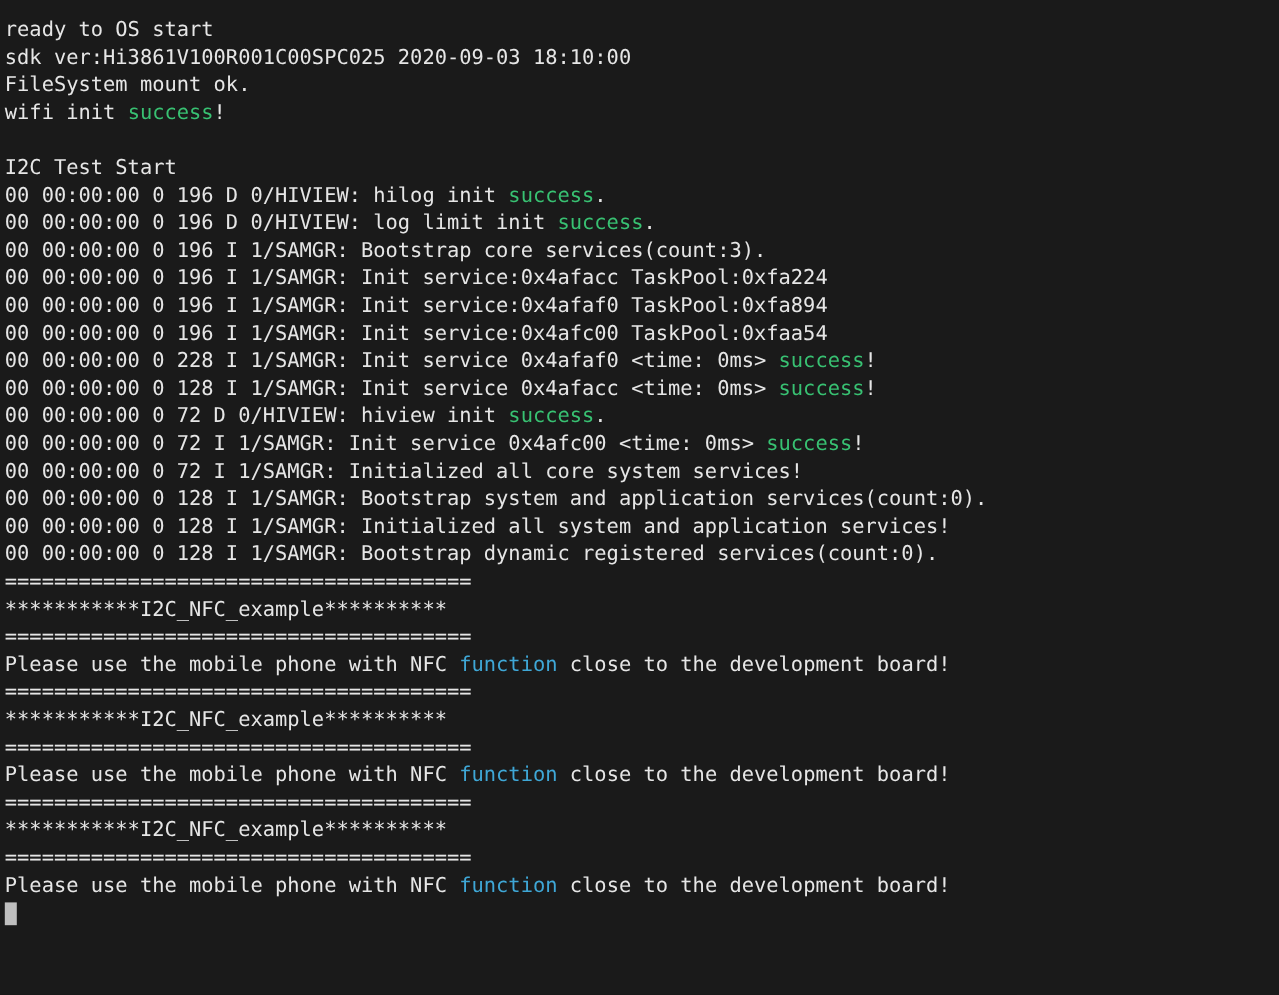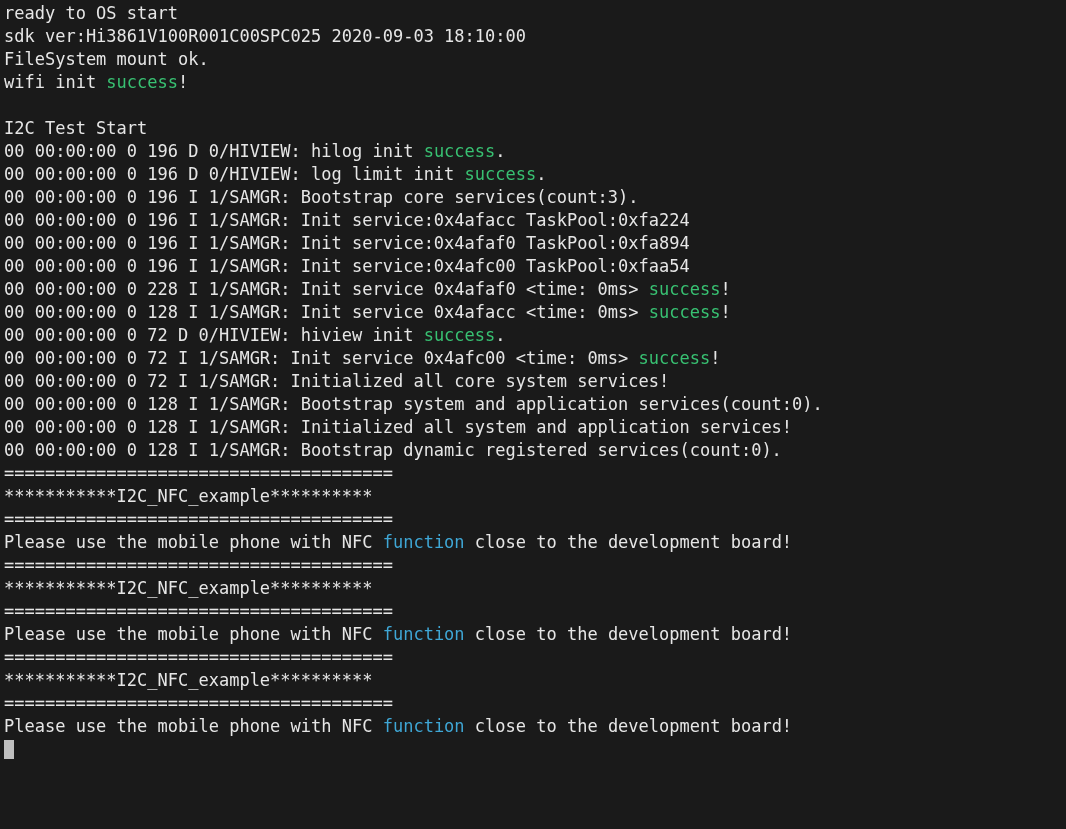--- a/index.html
+++ b/index.html
@@ -5,21 +5,21 @@
   html, body {
     margin: 0;
     padding: 0;
     background: #1a1a1a;
     width: 1066px;
     height: 829px;
     overflow: hidden;
   }
   pre.terminal {
     margin: 0;
-    padding: 2px 0 0 4px;
+    padding: 14px 0 0 4px;
     font-family: "DejaVu Sans Mono", "Liberation Mono", Consolas, monospace;
     font-size: 17px;
     line-height: 23px;
     color: #e6e6e6;
     white-space: pre;
   }
   .kw-success { color: #38c172; }   
   .kw-function { color: #3fa7d6; }  
   .cursor {
     display: inline-block;

